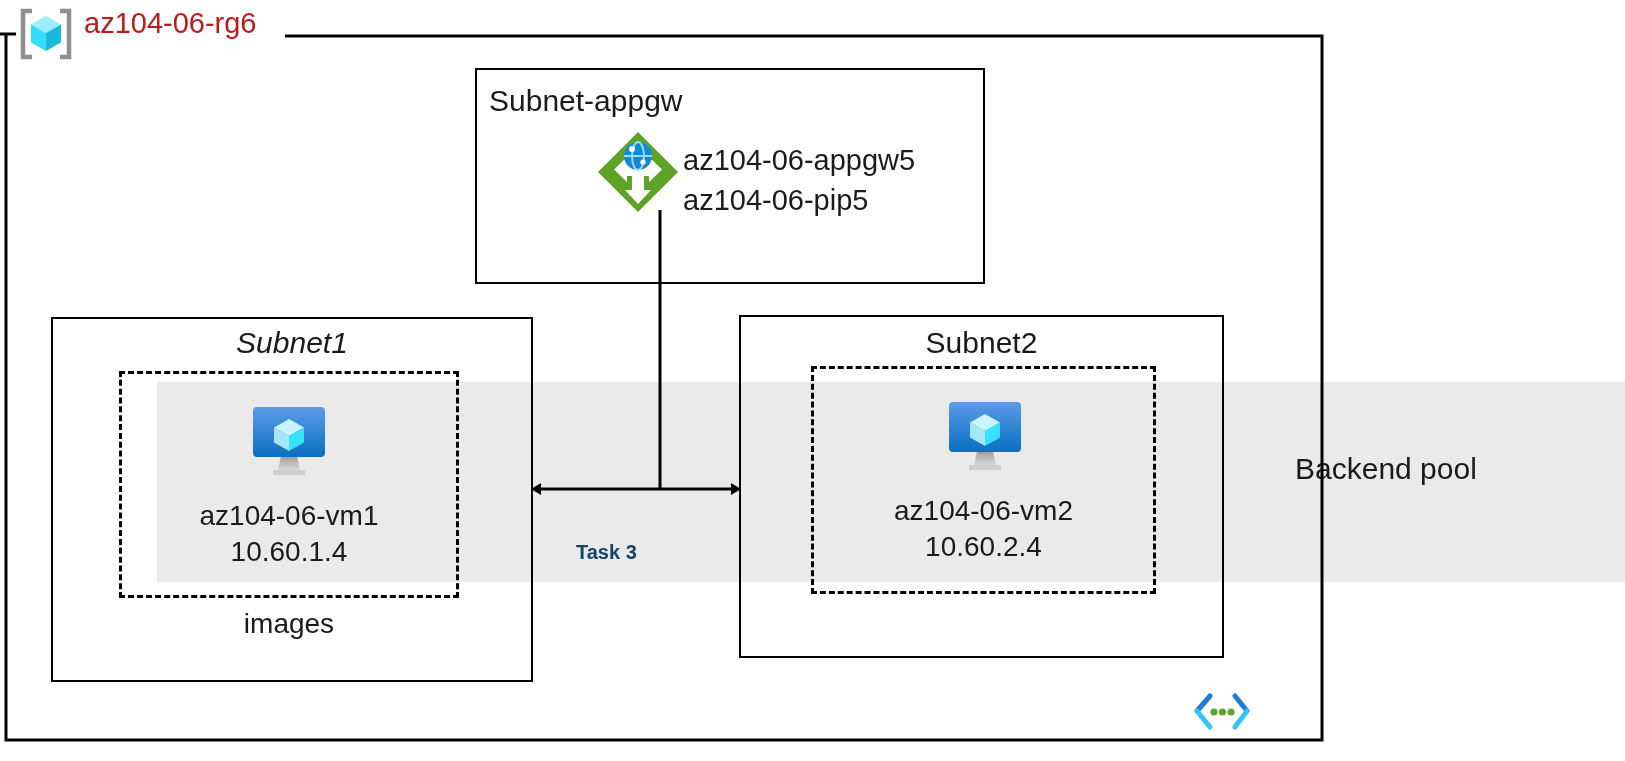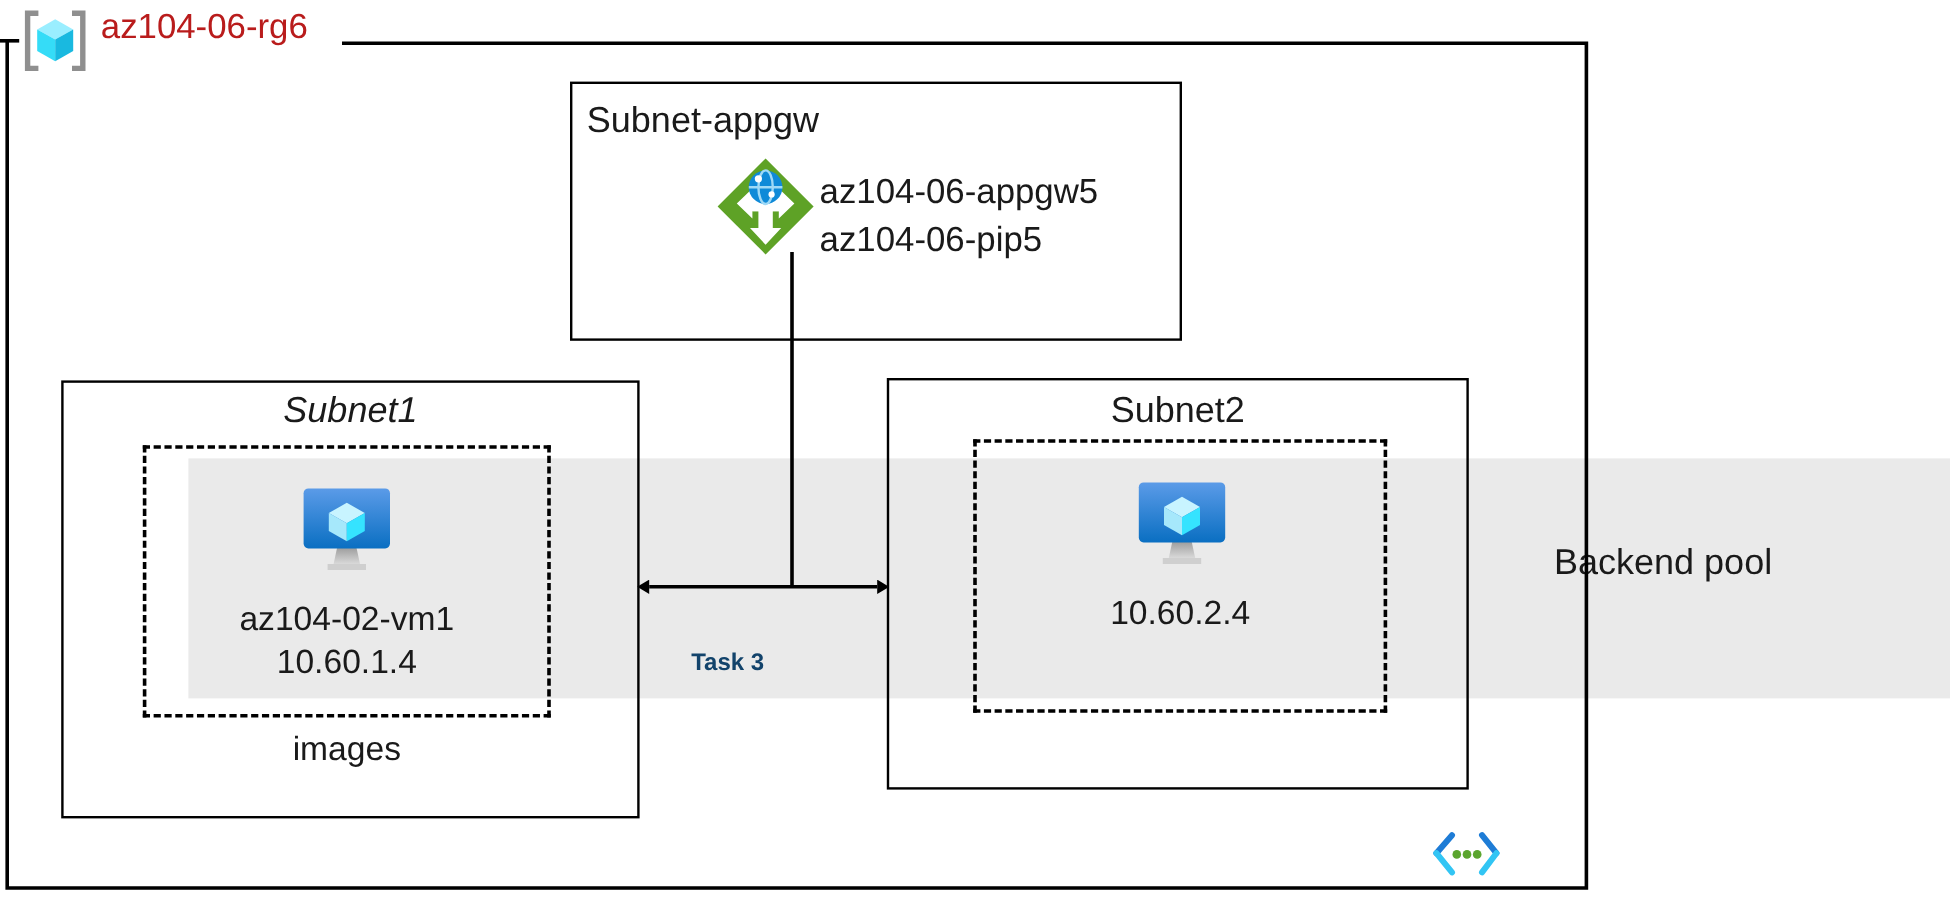--- a/index.html
+++ b/index.html
@@ -229,21 +229,21 @@
 
       <rect x="2" y="3" width="72" height="50" rx="4" fill="url(#vmg1)"></rect>
 
       <polygon points="38,15 53,23.5 38,32 23,23.5" fill="#c8f4ff"></polygon>
       <polygon points="23,23.5 38,32 38,47 23,38.5" fill="#a6e8fb"></polygon>
       <polygon points="53,23.5 38,32 38,47 53,38.5" fill="#35e3ff"></polygon>
     </svg>
   </div>
 
   <div class="abs vm-label" style="left:119px; top:498px; width:340px;">
-    <div>az104-02-vm1</div>
+    <div>az104-06-vm1</div>
     <div>10.60.1.4</div>
   </div>
 
   <div class="abs tier-label" style="left:119px; top:608px; width:340px;">images</div>
 
   <div class="abs subnet-box subnet-2"></div>
   <div class="abs subnet-title-center" style="left:739px; top:326px; width:485px;">Subnet2</div>
   <div class="abs nic-box nic-2"></div>
 
   <div class="abs vm-icon vm-icon-2">
@@ -261,20 +261,21 @@
       <path d="M 30 52 L 46 52 L 49 66 L 27 66 z" fill="url(#stand2)"></path>
       <path d="M 22 66 L 54 66 L 54 71 L 22 71 z" fill="#cfcfcf"></path>
       <rect x="2" y="3" width="72" height="50" rx="4" fill="url(#vmg2)"></rect>
       <polygon points="38,15 53,23.5 38,32 23,23.5" fill="#c8f4ff"></polygon>
       <polygon points="23,23.5 38,32 38,47 23,38.5" fill="#a6e8fb"></polygon>
       <polygon points="53,23.5 38,32 38,47 53,38.5" fill="#35e3ff"></polygon>
     </svg>
   </div>
 
   <div class="abs vm-label" style="left:811px; top:493px; width:345px;">
+    <div>az104-06-vm2</div>
     <div>10.60.2.4</div>
   </div>
 
 
   <div class="abs task-label">Task 3</div>
 
   <div class="abs vnet-icon">
     <svg width="56" height="36" viewBox="0 0 56 36">
 
       <path d="M 16 2 L 3 17" fill="none" stroke="#1e7cd6" stroke-width="5" stroke-linecap="round"></path>

